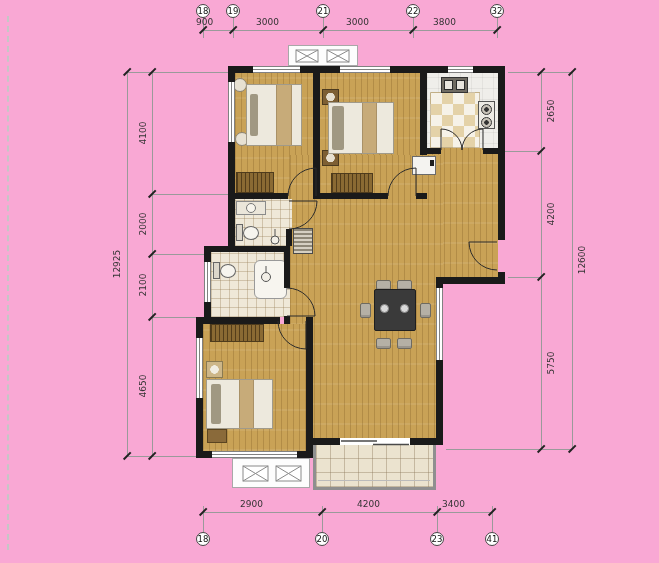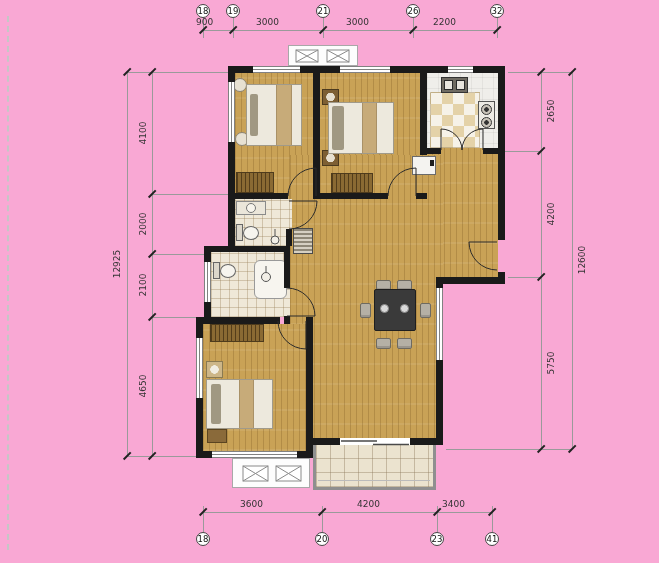--- a/index.html
+++ b/index.html
@@ -237,29 +237,29 @@
   <div class="bubble" style="left:196px;top:4px">
       <span>18</span>
     </div>
   <div class="bubble" style="left:226px;top:4px">
       <span>19</span>
     </div>
   <div class="bubble" style="left:316px;top:4px">
       <span>21</span>
     </div>
   <div class="bubble" style="left:406px;top:4px">
-      <span>26</span>
+      <span>22</span>
     </div>
   <div class="bubble" style="left:490px;top:4px">
       <span>32</span>
     </div>
   <div class="dim" style="left:196px;top:17px">900</div>
   <div class="dim" style="left:256px;top:17px">3000</div>
   <div class="dim" style="left:346px;top:17px">3000</div>
-  <div class="dim" style="left:433px;top:17px">2200</div>
+  <div class="dim" style="left:433px;top:17px">3800</div>
 
   <div class="hline" style="left:203px;top:512px;width:289px"></div>
   <div class="vline" style="left:203px;top:506px;height:26px"></div>
   <div class="vline" style="left:322px;top:506px;height:26px"></div>
   <div class="vline" style="left:437px;top:506px;height:26px"></div>
   <div class="vline" style="left:492px;top:506px;height:26px"></div>
   <div class="tick" style="left:198px;top:511px"></div>
   <div class="tick" style="left:317px;top:511px"></div>
   <div class="tick" style="left:432px;top:511px"></div>
   <div class="tick" style="left:487px;top:511px"></div>
@@ -268,21 +268,21 @@
     </div>
   <div class="bubble" style="left:315px;top:532px">
       <span>20</span>
     </div>
   <div class="bubble" style="left:430px;top:532px">
       <span>23</span>
     </div>
   <div class="bubble" style="left:485px;top:532px">
       <span>41</span>
     </div>
-  <div class="dim" style="left:240px;top:499px">3600</div>
+  <div class="dim" style="left:240px;top:499px">2900</div>
   <div class="dim" style="left:357px;top:499px">4200</div>
   <div class="dim" style="left:442px;top:499px">3400</div>
 
   <div class="vline" style="left:127px;top:72px;height:384px"></div>
   <div class="vline" style="left:152px;top:72px;height:384px"></div>
   <div class="hline" style="left:127px;top:72px;width:101px"></div>
   <div class="hline" style="left:152px;top:194px;width:76px"></div>
   <div class="hline" style="left:152px;top:254px;width:52px"></div>
   <div class="hline" style="left:152px;top:317px;width:44px"></div>
   <div class="hline" style="left:127px;top:456px;width:69px"></div>

